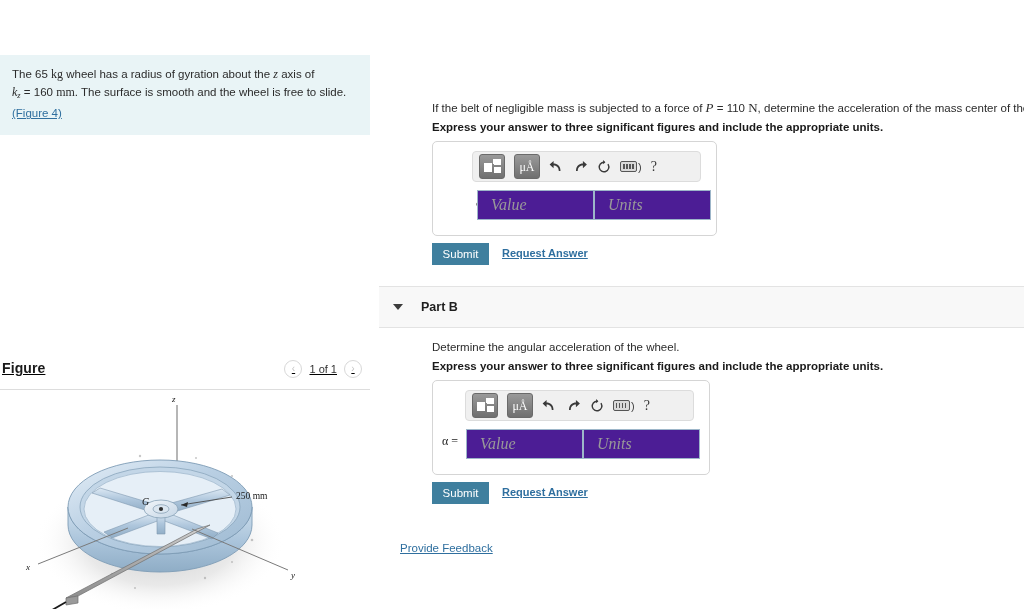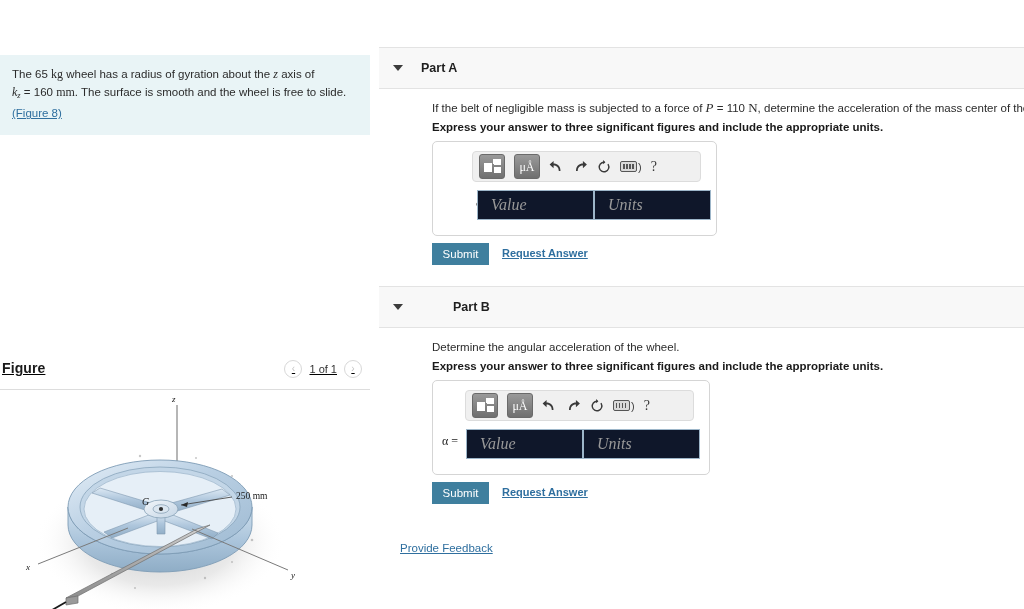--- a/index.html
+++ b/index.html
@@ -223,21 +223,21 @@
     position: absolute;
     font-family: "Liberation Serif", serif;
     font-size: 12px;
     color: #222;
   }
   .ans-var .sub { font-size: 8px; vertical-align: -2px; font-style: italic; }
   .ans-field {
     position: absolute;
     height: 30px;
     border: 1px solid #9db6c9;
-    background: #0f172a;
+    background: #4c1d95;
     font-family: "Liberation Serif", serif;
     font-style: italic;
     font-size: 16px;
     color: #999999;
     padding: 0 0 0 13px;
     display: flex;
     align-items: center;
     cursor: text;
   }
 
@@ -274,21 +274,21 @@
 <body>
 
 <div id="page">
 
   <div id="left-col">
 
     <div class="problem-statement">
       <span><span>The 65 </span><span class="mathunit">kg</span><span> wheel has a radius of gyration about the </span><span class="mathvar">z</span><span> axis of</span></span><br>
       <span class="mathvar">k</span><span class="sub">z</span><span> = 160 </span><span class="mathunit">mm</span><span>. The surface is smooth and the wheel is free to slide.</span>
       <br>
-      <span class="figure-link">(Figure 8)</span>
+      <span class="figure-link">(Figure 4)</span>
     </div>
 
     <div class="figure-header">
       <div class="figure-title">Figure</div>
       <div class="figure-nav">
         <div class="nav-circle">‹</div>
         <div class="nav-count">1 of 1</div>
         <div class="nav-circle">›</div>
       </div>
     </div>
@@ -387,24 +387,20 @@
         <text x="26" y="178" font-family="Liberation Serif, serif" font-style="italic" font-size="9" fill="#1a1a1a">x</text>
 
         <line x1="192" y1="137" x2="288" y2="178" stroke="#7a7a7a" stroke-width="1"></line>
         <text x="291" y="186" font-family="Liberation Serif, serif" font-style="italic" font-size="9" fill="#1a1a1a">y</text>
       </svg>
     </div>
   </div>
 
   <div id="right-col">
 
-    <div class="part-header" style="top:47px;">
-      <div class="caret"></div>
-      <div class="part-label">Part A</div>
-    </div>
 
     <div class="q-text" style="top:99px;"><span>If the belt of negligible mass is subjected to a force of </span><span class="mathvar">P</span><span> = 110 </span><span class="mathunit">N</span><span>, determine the acceleration of the mass center of the wheel.</span></div>
 
     <div class="q-bold" style="top:121px;">Express your answer to three significant figures and include the appropriate units.</div>
 
     <div class="answer-box" style="left:53px; top:141px; width:285px; height:95px;">
 
       <div class="mq-toolbar" style="left:39px; top:9px; width:229px;">
         <div class="tb-btn">
           <span class="tb-icon-sq">
@@ -442,21 +438,21 @@
 
       <div class="ans-var" style="left:9px; top:53px;margin-left:34px;"><span>a</span><span class="sub">G</span><span> =</span></div>
 
       <div class="ans-field" style="left:44px; top:48px; width:117px;">Value</div>
       <div class="ans-field" style="left:161px; top:48px; width:117px;">Units</div>
     </div>
 
     <div class="submit-btn" style="left:53px; top:243px;">Submit</div>
     <div class="request-link" style="left:123px; top:247px;">Request Answer</div>
 
-    <div class="part-header" style="top:286px;gap:32px;">
+    <div class="part-header" style="top:286px;">
       <div class="caret"></div>
       <div class="part-label">Part B</div>
     </div>
 
     <div class="q-text" style="top:339px;">Determine the angular acceleration of the wheel.</div>
     <div class="q-bold" style="top:360px;">Express your answer to three significant figures and include the appropriate units.</div>
 
     <div class="answer-box" style="left:53px; top:380px; width:278px; height:95px;">
 
       <div class="mq-toolbar" style="left:32px; top:9px; width:229px;">

